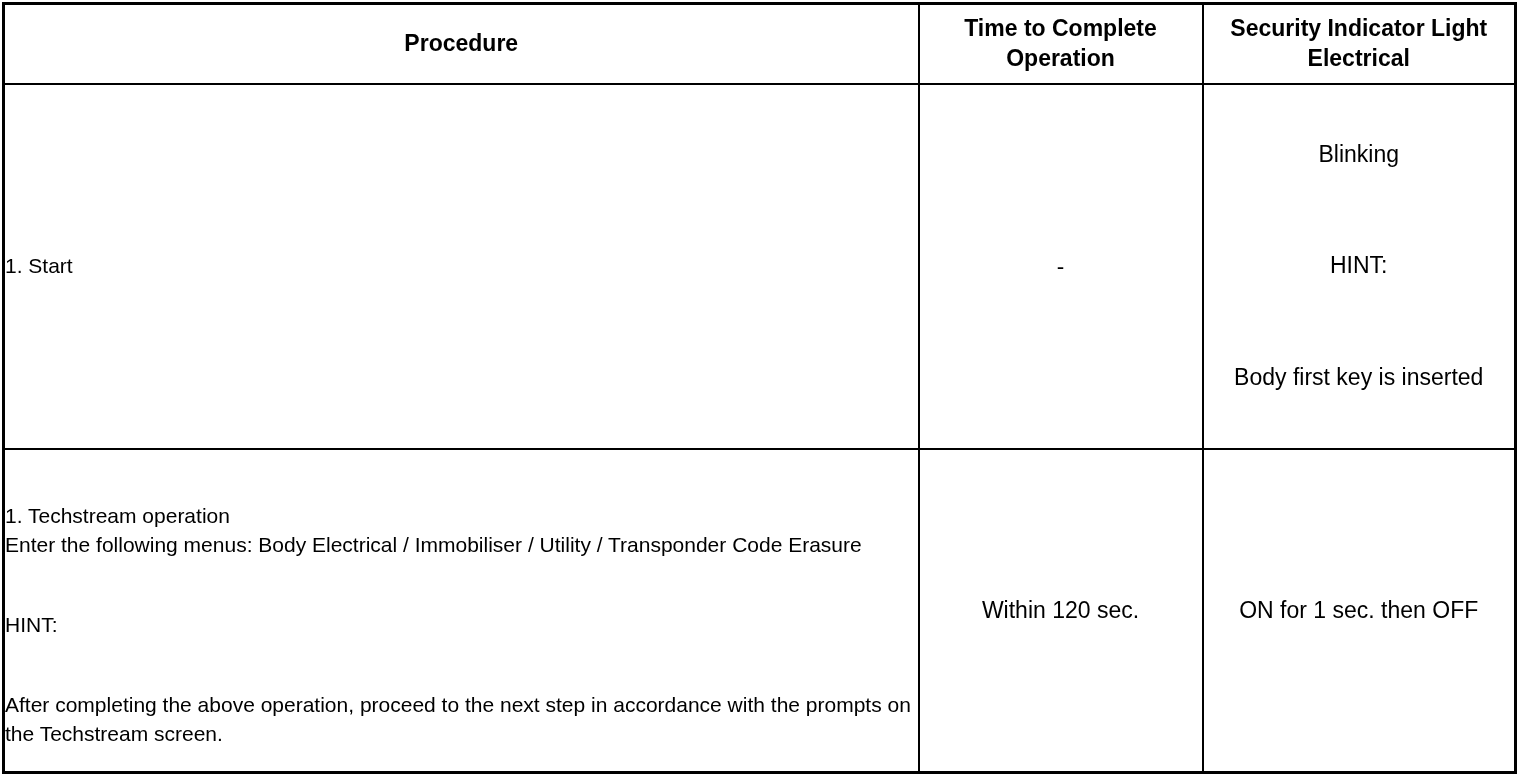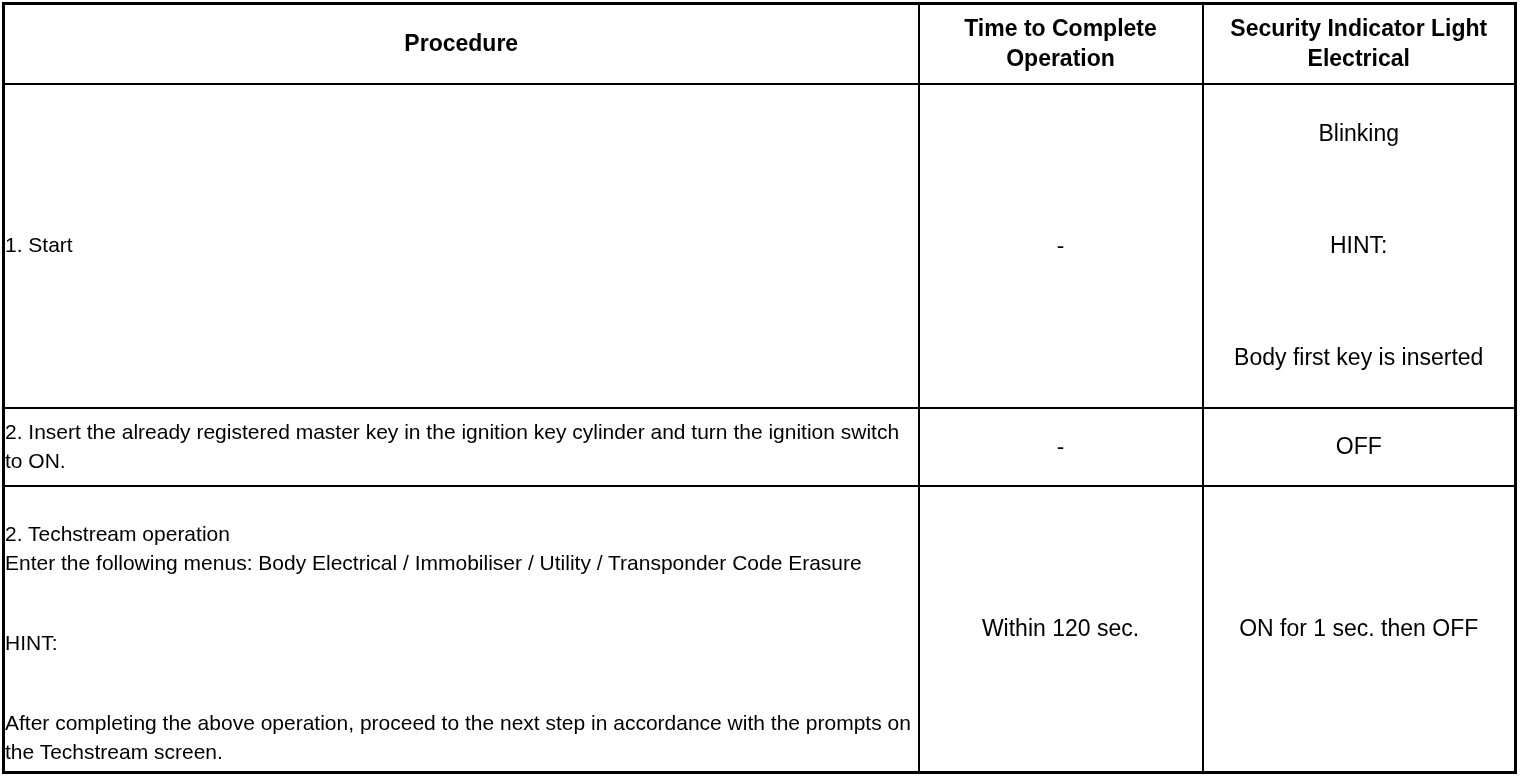--- a/index.html
+++ b/index.html
@@ -103,29 +103,24 @@
         <td class="cell-center dash">-</td>
         <td class="cell-center">
           <span class="blk">Blinking</span>
           <span class="gap"></span>
           <span class="blk">HINT:</span>
           <span class="gap"></span>
           <span class="blk">Body first key is inserted</span>
         </td>
       </tr>
 
-      <tr class="r2">
-        <td class="cell-proc">2. Insert the already registered master key in the ignition key cylinder and turn the ignition switch to ON.</td>
-        <td class="cell-center dash">-</td>
-        <td class="cell-center">OFF</td>
-      </tr>
 
       <tr class="r3">
         <td class="cell-proc">
-          <span class="blk">2. Techstream operation</span>
+          <span class="blk">1. Techstream operation</span>
           <span class="blk">Enter the following menus: Body Electrical / Immobiliser / Utility / Transponder Code Erasure</span>
           <span class="gap"></span>
           <span class="blk">HINT:</span>
           <span class="gap"></span>
           <span class="blk">After completing the above operation, proceed to the next step in accordance with the prompts on the Techstream screen.</span>
         </td>
         <td class="cell-center">Within 120 sec.</td>
         <td class="cell-center">ON for 1 sec. then OFF</td>
       </tr>
 

